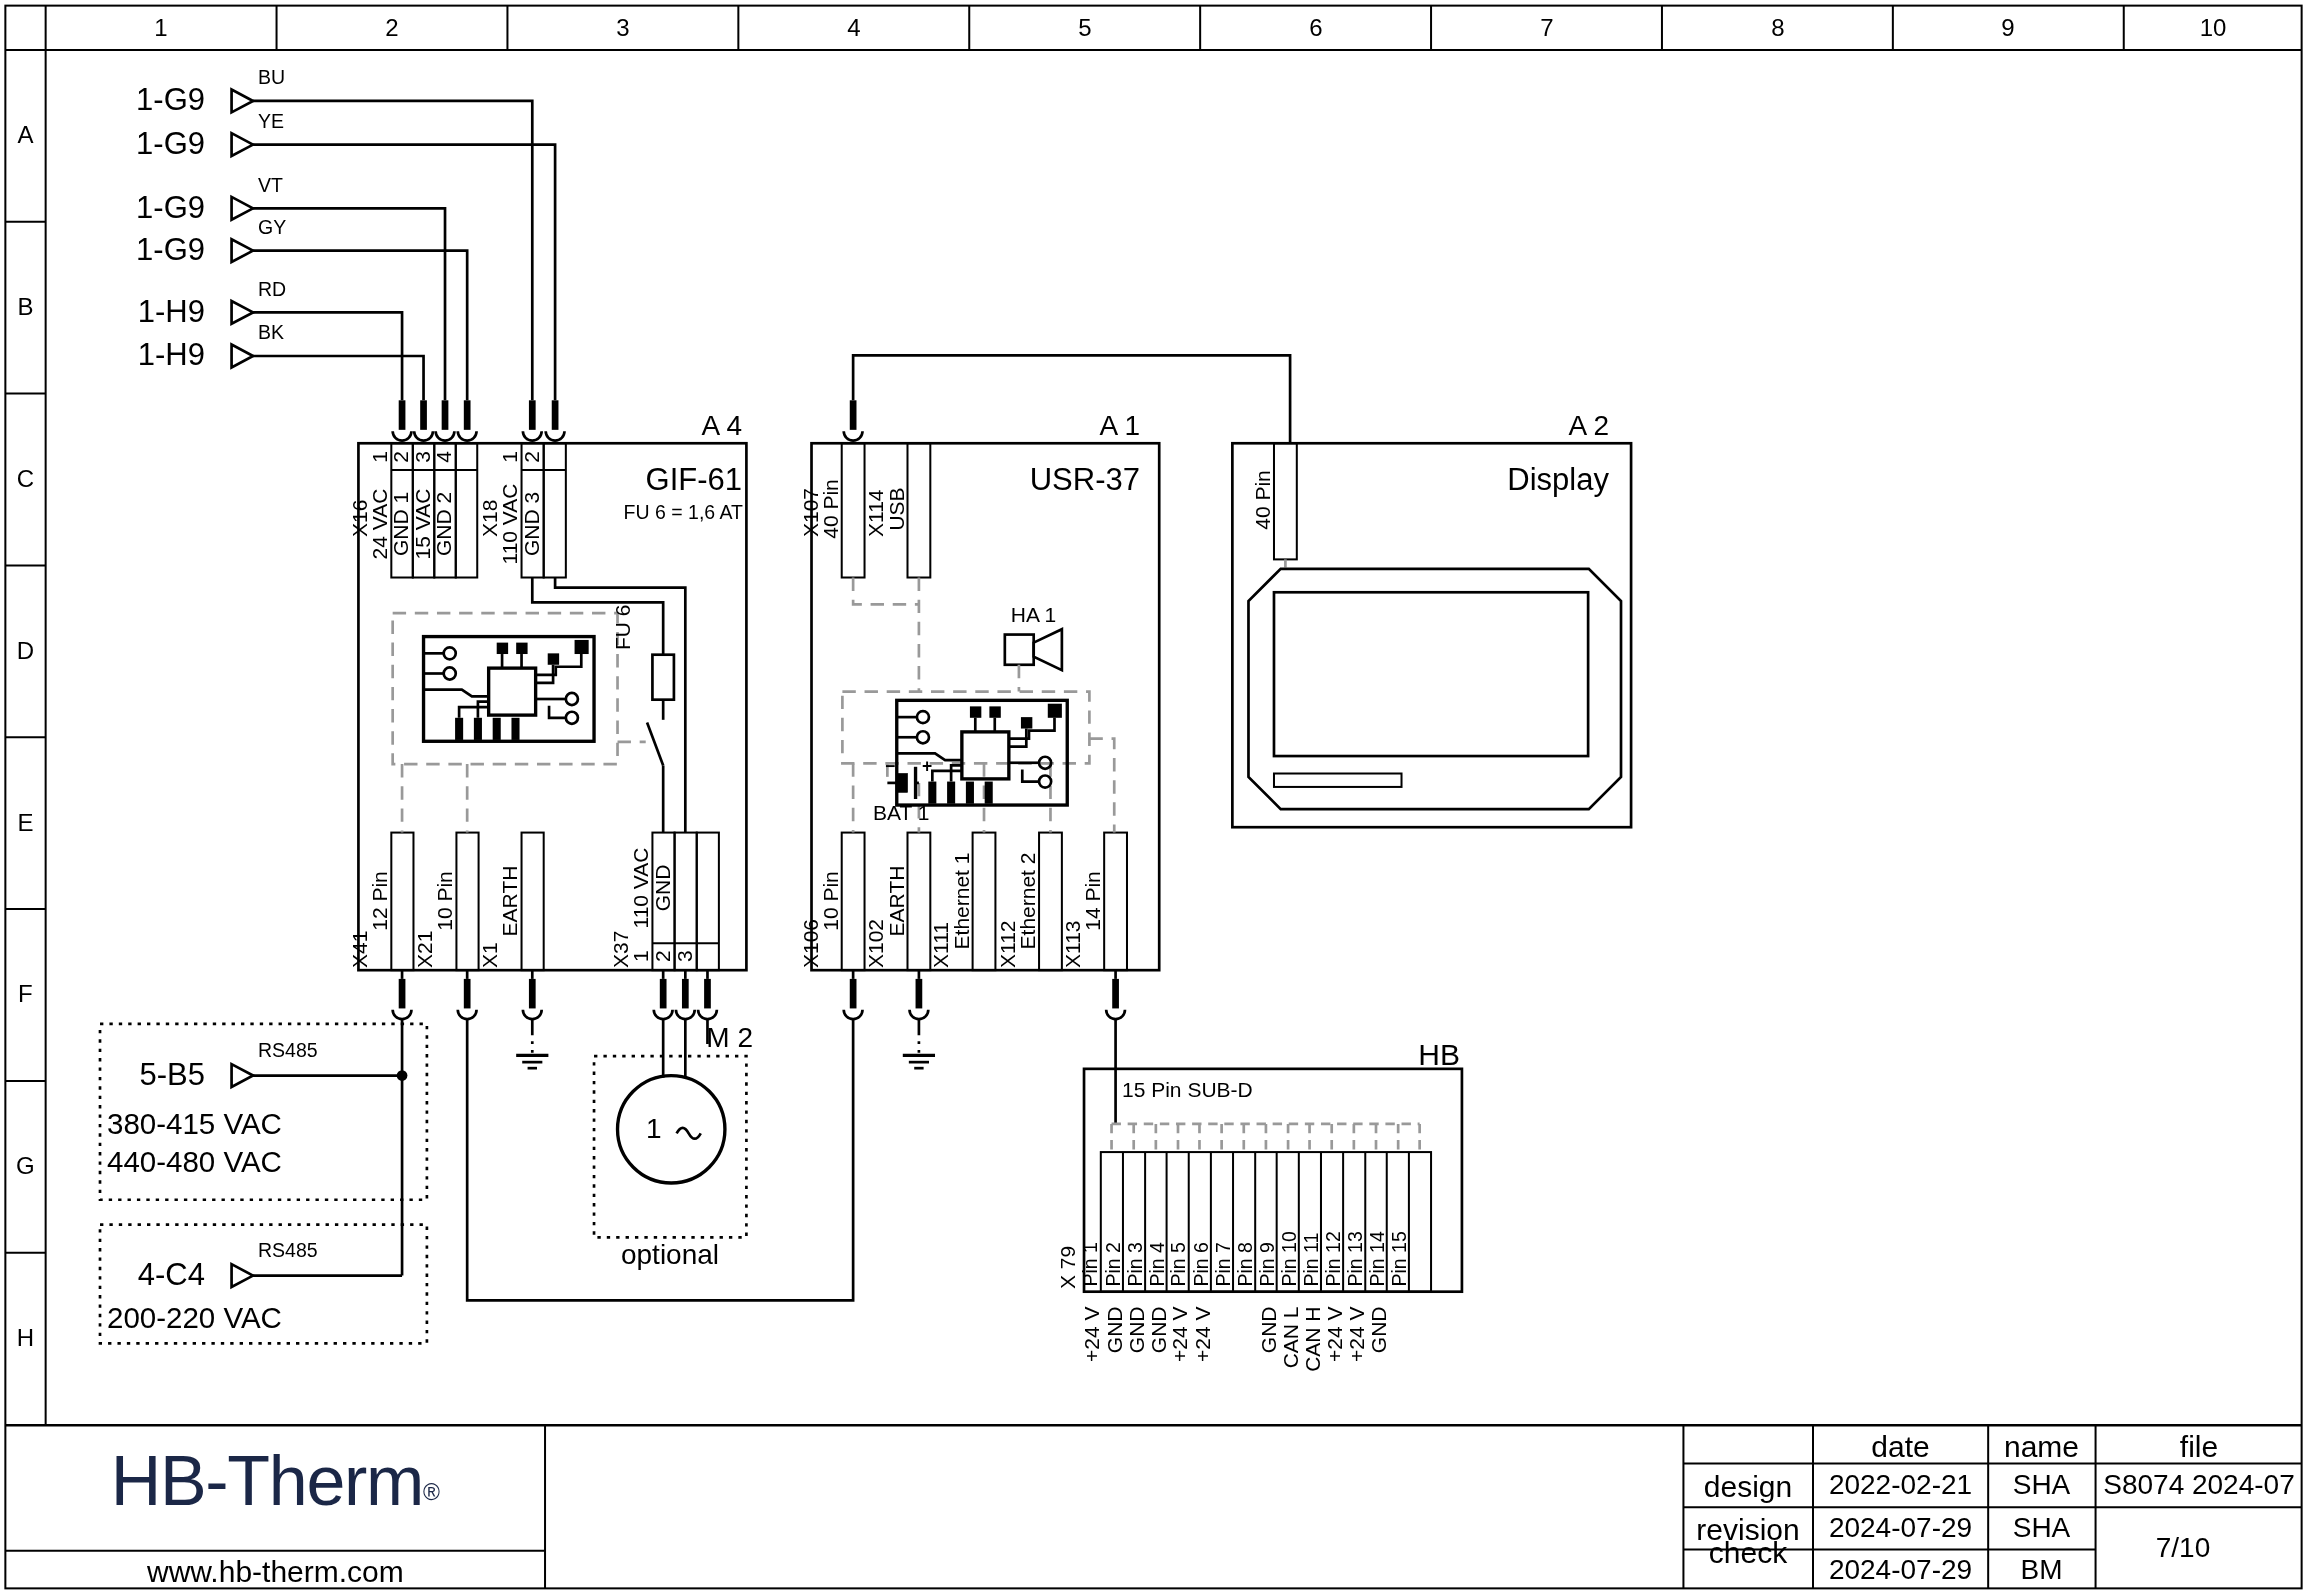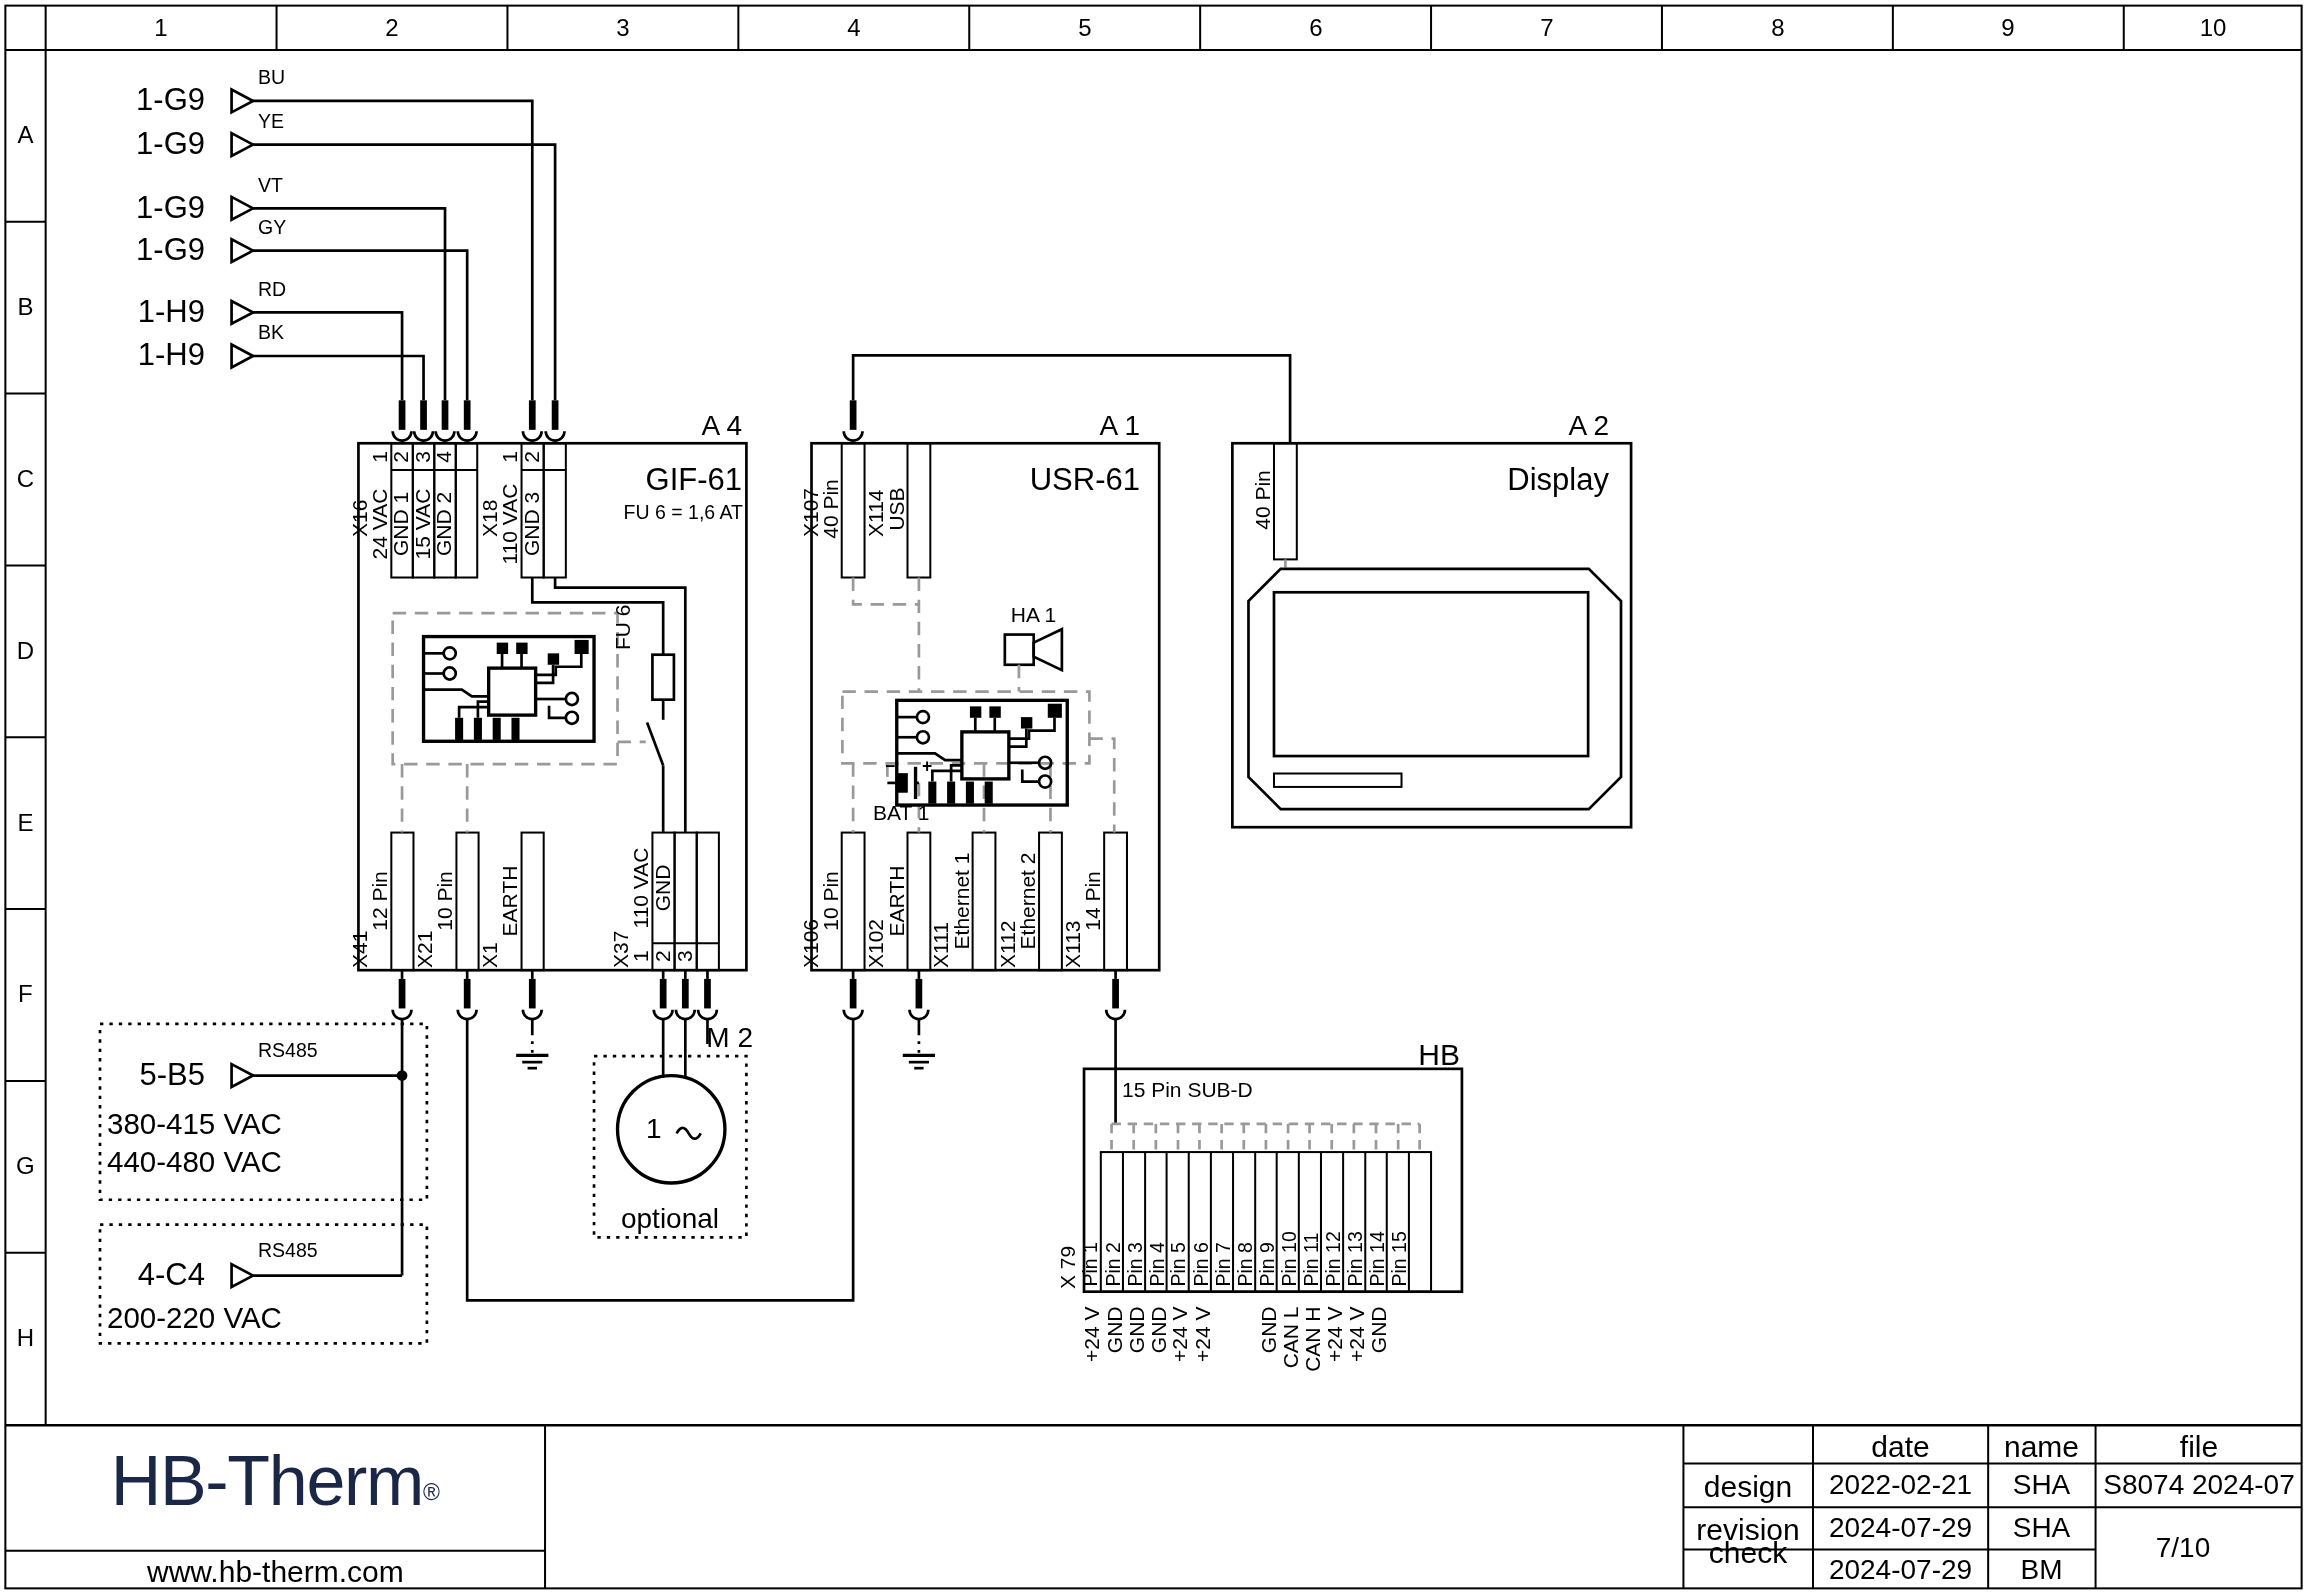--- a/index.html
+++ b/index.html
@@ -368,21 +368,21 @@
 <div class="t s31 vt c" style="left:521px;top:945px;width:134px;height:23px">EARTH</div>
 <div class="t s31 vt" style="left:632px;top:945px;width:128px;height:23px">X37</div>
 <div class="t s31 vt c" style="left:652px;top:918px;width:106px;height:23px">110 VAC</div>
 <div class="t s31 vt c" style="left:674px;top:918px;width:106px;height:23px">GND</div>
 <div class="t s31 vt c" style="left:696px;top:918px;width:106px;height:23px"></div>
 <div class="t s31 vt c" style="left:652px;top:946px;width:25.5px;height:23px">1</div>
 <div class="t s31 vt c" style="left:674px;top:946px;width:25.5px;height:23px">2</div>
 <div class="t s31 vt c" style="left:696px;top:946px;width:25.5px;height:23px">3</div>
 
 <div class="t s42 r" style="left:1006px;top:411px;width:134px">A 1</div>
-<div class="t s46 r" style="left:1006px;top:463px;width:134px">USR-61</div>
+<div class="t s46 r" style="left:1006px;top:463px;width:134px">USR-37</div>
 <div class="t s31 vt" style="left:822px;top:514px;width:87px;height:23px">X107</div>
 <div class="t s31 vt c" style="left:842px;top:552px;width:132px;height:23px">40 Pin</div>
 <div class="t s31 vt" style="left:887px;top:514px;width:87px;height:23px">X114</div>
 <div class="t s31 vt c" style="left:908px;top:552px;width:132px;height:23px">USB</div>
 <div class="t s31 c" style="left:983px;top:603px;width:101px">HA 1</div>
 <div class="t s26 b" style="left:885px;top:757px">−</div>
 <div class="t s26 b" style="left:922px;top:757px">+</div>
 <div class="t s31" style="left:873px;top:801px">BAT 1</div>
 <div class="t s31 vt" style="left:822px;top:945px;width:128px;height:23px">X106</div>
 <div class="t s31 vt c" style="left:842px;top:945px;width:134px;height:23px">10 Pin</div>
@@ -394,21 +394,21 @@
 <div class="t s31 vt c" style="left:1039px;top:945px;width:134px;height:23px">Ethernet 2</div>
 <div class="t s31 vt" style="left:1084px;top:945px;width:128px;height:23px">X113</div>
 <div class="t s31 vt c" style="left:1104px;top:945px;width:134px;height:23px">14 Pin</div>
 
 <div class="t s42 r" style="left:1475px;top:411px;width:134px">A 2</div>
 <div class="t s46 r" style="left:1475px;top:463px;width:134px">Display</div>
 <div class="t s31 vt c" style="left:1274px;top:534px;width:114px;height:23px">40 Pin</div>
 
 <div class="t s42 r" style="left:619px;top:1023px;width:134px">M 2</div>
 <div class="t s42" style="left:646px;top:1114px">1</div>
-<div class="t s42 c" style="left:594px;top:1204px;width:152px">optional</div>
+<div class="t s42 c" style="left:594px;top:1240px;width:152px">optional</div>
 
 <div class="t s46 r" style="left:94px;top:1058px;width:111px">5-B5</div>
 <div class="t s29" style="left:258px;top:1040px">RS485</div>
 <div class="t s44" style="left:107px;top:1108px">380-415 VAC</div>
 <div class="t s44" style="left:107px;top:1146px">440-480 VAC</div>
 <div class="t s46 r" style="left:94px;top:1258px;width:111px">4-C4</div>
 <div class="t s29" style="left:258px;top:1240px">RS485</div>
 <div class="t s44" style="left:107px;top:1302px">200-220 VAC</div>
 
 <div class="t s40 r" style="left:1326px;top:1038px;width:134px">HB</div>

